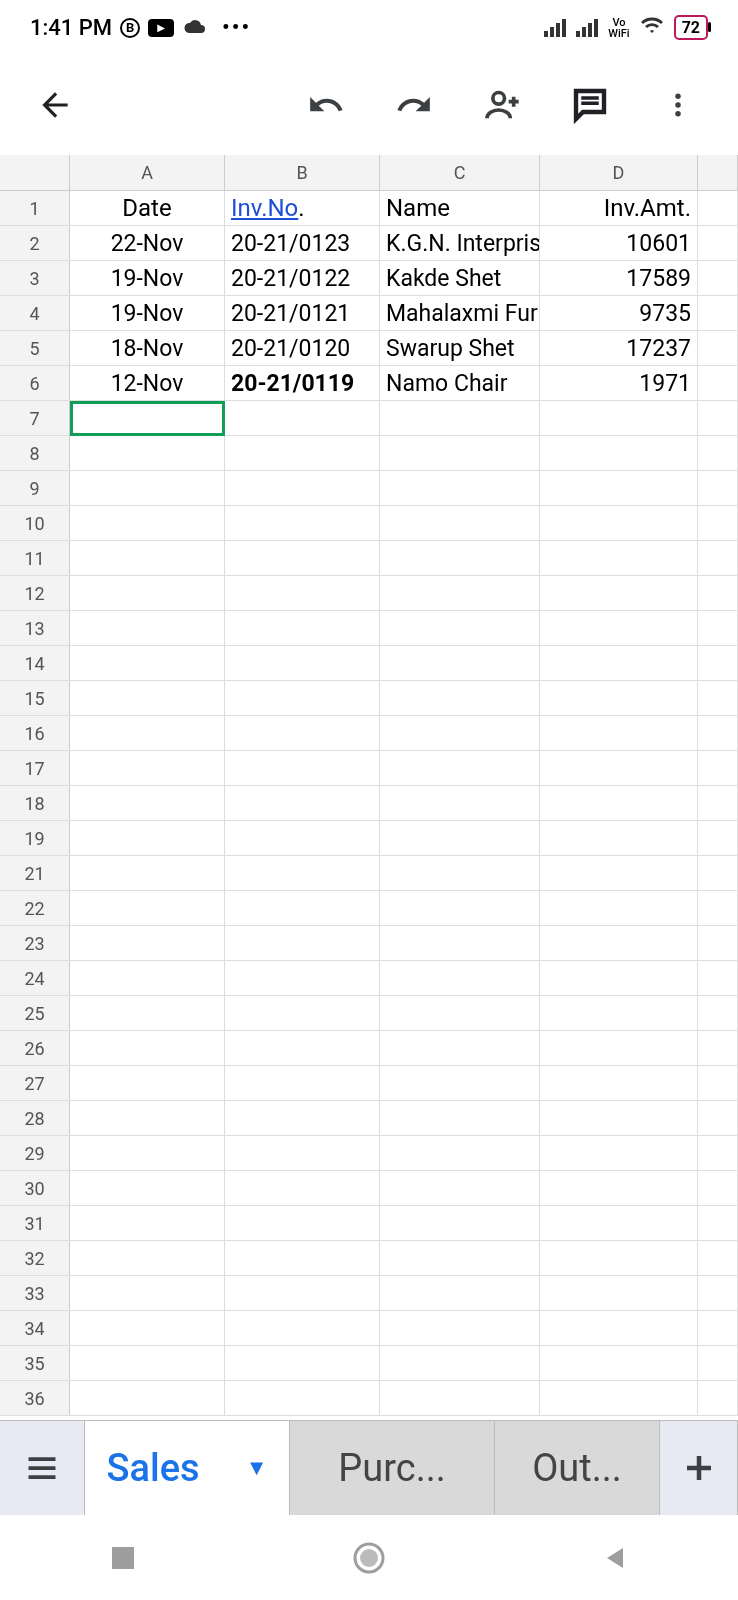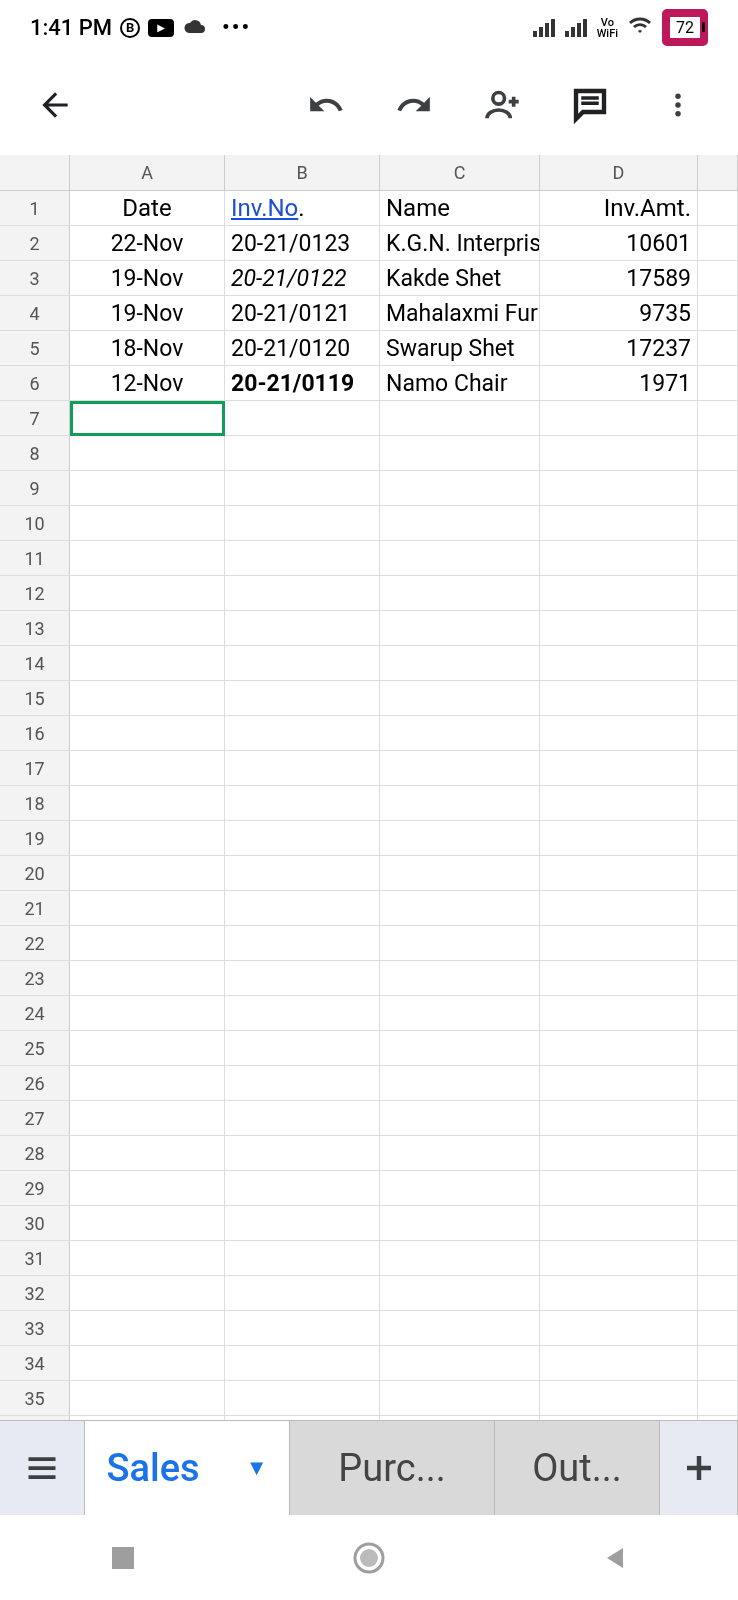--- a/index.html
+++ b/index.html
@@ -42,21 +42,21 @@
 .tab-inactive { background: #d9d9d9; color: #444; }
 .tab-add { flex: 1; color: #555; }
 .dropdown-arrow { font-size: 22px; margin-left: 10px; color: #1a73e8; }
 
 .nav-bar { position: absolute; bottom: 0; left: 0; right: 0; height: 85px; display: flex; justify-content: space-around; align-items: center; }
 .nav-btn { width: 60px; height: 60px; display: flex; align-items: center; justify-content: center; }
 
 .signal-bars { display: inline-flex; align-items: flex-end; gap: 2px; }
 .signal-bars span { width: 4px; background: #333; }
 .b1 { height: 6px; } .b2 { height: 10px; } .b3 { height: 14px; } .b4 { height: 18px; }
-.battery-box { border: 8px solid #be185d; border-radius: 5px; padding: 1px 6px; font-size: 16px; font-weight: 400; position: relative; }
+.battery-box { border: 2px solid #be185d; border-radius: 5px; padding: 1px 6px; font-size: 16px; font-weight: 700; position: relative; }
 .battery-box::after { content: ""; position: absolute; right: -5px; top: 5px; width: 3px; height: 10px; background: #000; border-radius: 2px; }
 </style>
 </head>
 <body>
 
 <div class="status-bar">
   <div class="status-left">
     <span>1:41 PM</span>
     <span style="border:2px solid #000;border-radius:50%;width:20px;height:20px;display:inline-flex;align-items:center;justify-content:center;font-size:13px;font-weight:bold;">B</span>
     <span style="background:#000;color:#fff;width:26px;height:18px;border-radius:4px;display:inline-flex;align-items:center;justify-content:center;font-size:10px;">▶</span>
@@ -153,21 +153,21 @@
         <div class="row-header">2</div>
         <div class="cell colA">22-Nov</div>
         <div class="cell colB" style="justify-content: flex-start;">20-21/0123</div>
         <div class="cell colC" style="justify-content: flex-start;">K.G.N. Interpris</div>
         <div class="cell colD">10601</div>
         <div class="cell colE"></div>
       </div>
       <div class="row">
         <div class="row-header">3</div>
         <div class="cell colA">19-Nov</div>
-        <div class="cell colB" style="justify-content: flex-start; font-style: italic;">20-21/0122</div>
+        <div class="cell colB" style="justify-content: flex-start;">20-21/0122</div>
         <div class="cell colC" style="justify-content: flex-start;">Kakde Shet</div>
         <div class="cell colD">17589</div>
         <div class="cell colE"></div>
       </div>
       <div class="row">
         <div class="row-header">4</div>
         <div class="cell colA">19-Nov</div>
         <div class="cell colB" style="justify-content: flex-start;">20-21/0121</div>
         <div class="cell colC" style="justify-content: flex-start;">Mahalaxmi Furn</div>
         <div class="cell colD">9735</div>
@@ -287,28 +287,20 @@
       </div>
       <div class="row">
         <div class="row-header">19</div>
         <div class="cell colA"></div>
         <div class="cell colB"></div>
         <div class="cell colC"></div>
         <div class="cell colD"></div>
         <div class="cell colE"></div>
       </div>
       <div class="row">
-        <div class="row-header">20</div>
-        <div class="cell colA"></div>
-        <div class="cell colB"></div>
-        <div class="cell colC"></div>
-        <div class="cell colD"></div>
-        <div class="cell colE"></div>
-      </div>
-      <div class="row">
         <div class="row-header">21</div>
         <div class="cell colA"></div>
         <div class="cell colB"></div>
         <div class="cell colC"></div>
         <div class="cell colD"></div>
         <div class="cell colE"></div>
       </div>
       <div class="row">
         <div class="row-header">22</div>
         <div class="cell colA"></div>

